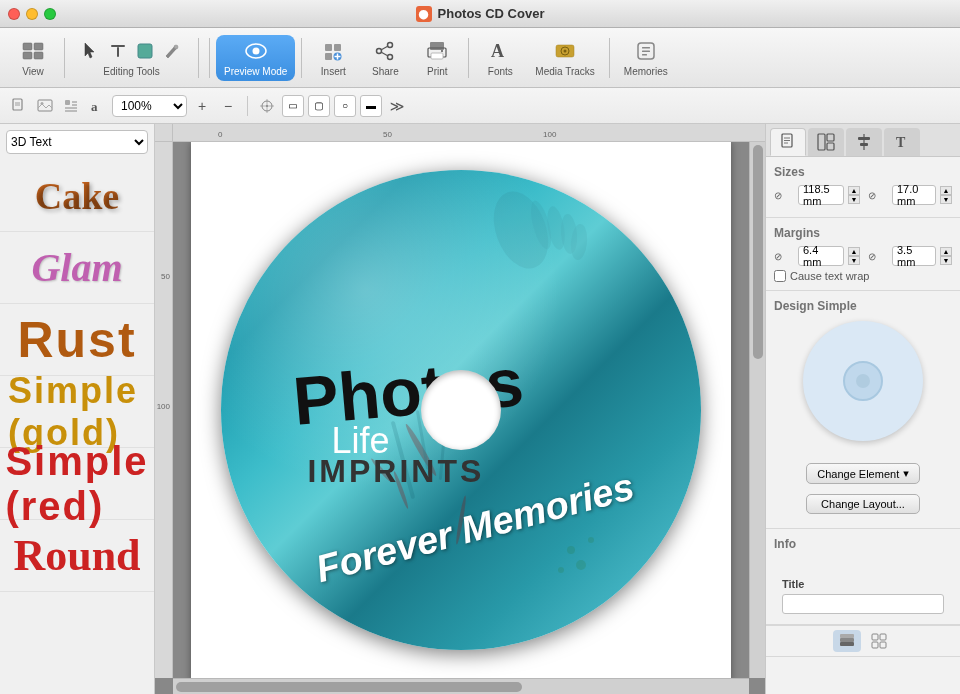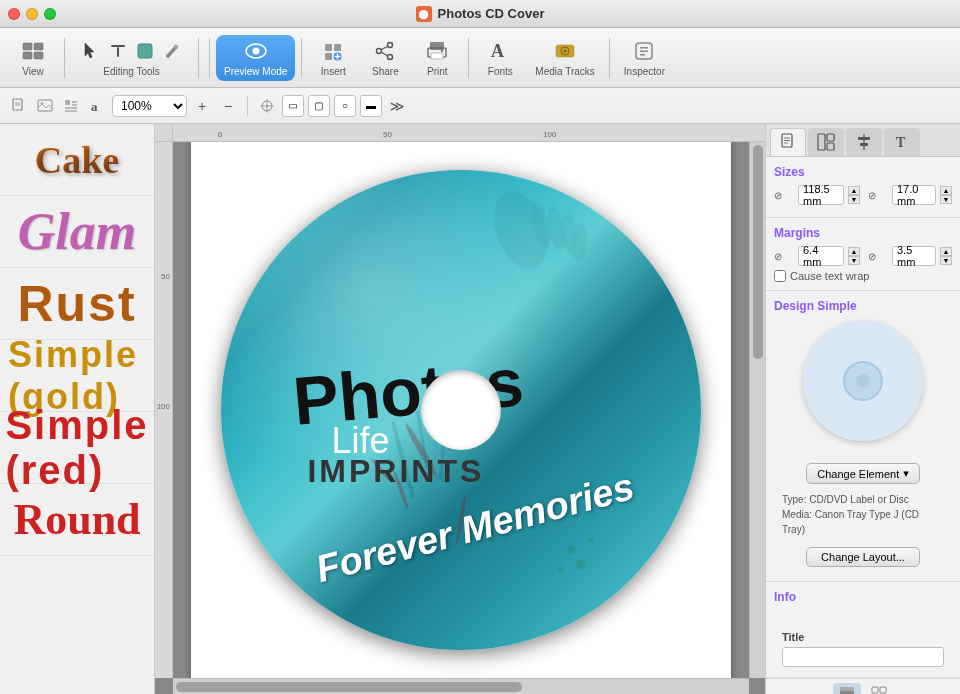--- a/index.html
+++ b/index.html
@@ -64,21 +64,21 @@
     .cd-text-life { position: absolute; top: 52%; left: 18%; font-size: 36px; font-weight: 400; color: white; z-index: 4; margin-left: 24px; }
     .cd-text-imprints { position: absolute; top: 59%; left: 18%; font-size: 32px; font-weight: 900; color: #333; z-index: 4; letter-spacing: 3px; }
     .cd-text-forever { position: absolute; bottom: 12%; left: 20%; font-size: 38px; font-weight: 700; color: white; font-style: italic; z-index: 4; transform: rotate(-15deg); transform-origin: left center; text-shadow: 1px 1px 4px rgba(0,0,0,0.5); }
 
     
     .right-panel { width: 195px; background: #f2f2f2; border-left: 1px solid #c8c8c8; display: flex; flex-direction: column; overflow-y: auto; }
     .inspector-tabs { display: flex; background: #e0e0e0; border-bottom: 1px solid #c8c8c8; padding: 4px 4px 0; gap: 2px; }
     .inspector-tab { width: 36px; height: 28px; display: flex; align-items: center; justify-content: center; border-radius: 4px 4px 0 0; cursor: pointer; background: #d0d0d0; }
     .inspector-tab.active { background: #f2f2f2; border: 1px solid #c8c8c8; border-bottom: 1px solid #f2f2f2; }
     .inspector-section { padding: 8px; border-bottom: 1px solid #d8d8d8; }
-    .inspector-section-title { font-size: 12px; font-weight: 700; color: #8b5cf6; margin-bottom: 6px; }
+    .inspector-section-title { font-size: 12px; font-weight: 700; color: #737373; margin-bottom: 6px; }
     .field-row { display: flex; align-items: center; gap: 4px; margin-bottom: 4px; }
     .field-label { font-size: 10px; color: #666; width: 20px; }
     .field-input { flex: 1; height: 20px; border: 1px solid #c0c0c0; border-radius: 3px; background: white; font-size: 11px; padding: 0 4px; display: flex; align-items: center; }
     .field-stepper { display: flex; flex-direction: column; }
     .stepper-btn { width: 12px; height: 9px; background: #e8e8e8; border: 1px solid #c0c0c0; display: flex; align-items: center; justify-content: center; font-size: 7px; cursor: pointer; }
     .unit-select { width: 100%; height: 22px; border: 1px solid #c0c0c0; border-radius: 4px; background: white; font-size: 11px; padding: 0 4px; margin-bottom: 6px; }
     .checkbox-row { display: flex; align-items: center; gap: 4px; font-size: 11px; color: #555; }
     .checkbox-row input { width: 12px; height: 12px; }
     .design-element-preview { width: 120px; height: 120px; background: #dae8f5; border-radius: 50%; margin: 8px auto; display: flex; align-items: center; justify-content: center; box-shadow: 0 2px 6px rgba(0,0,0,0.2); }
     .de-inner { width: 40px; height: 40px; background: #c0d8ec; border-radius: 50%; border: 2px solid #a8c8e0; display: flex; align-items: center; justify-content: center; }
@@ -90,21 +90,21 @@
     .info-input { margin: 2px 8px; height: 20px; border: 1px solid #c0c0c0; border-radius: 3px; background: white; width: calc(100% - 16px); }
     .layer-tabs { display: flex; justify-content: center; gap: 4px; padding: 4px; border-top: 1px solid #d8d8d8; border-bottom: 1px solid #d8d8d8; }
     .layer-tab { width: 28px; height: 22px; display: flex; align-items: center; justify-content: center; border-radius: 4px; cursor: pointer; }
     .layer-tab.active { background: #c8d8e8; }
 
     
     .cd-overlay { position: absolute; top: 0; left: 0; width: 100%; height: 100%; z-index: 3; opacity: 0.5; }
 
     
     .style-cake { font-size: 38px; font-weight: 900; color: #8B4513; text-shadow: 2px 2px 4px rgba(0,0,0,0.3); background: linear-gradient(to bottom, #d2691e, #8b4513); -webkit-background-clip: text; -webkit-text-fill-color: transparent; font-family: Georgia, serif; }
-    .style-glam { font-size: 52px; font-weight: 700; color: #c060b0; font-style: italic; font-family: Georgia, serif; text-shadow: 1px 1px 2px rgba(0,0,0,0.2); text-align: right; }
+    .style-glam { font-size: 40px; font-weight: 700; color: #c060b0; font-style: italic; font-family: Georgia, serif; text-shadow: 1px 1px 2px rgba(0,0,0,0.2); text-align: right; }
     .style-rust { font-size: 50px; font-weight: 900; color: #b05a10; font-family: Arial Black, sans-serif; letter-spacing: 2px; }
     .style-simple-gold { font-size: 36px; font-weight: 700; color: #c8900a; font-family: Arial, sans-serif; letter-spacing: 2px; }
     .style-simple-red { font-size: 40px; font-weight: 900; color: #cc2222; font-family: Arial Black, sans-serif; letter-spacing: 2px; }
     .style-cold { font-size: 40px; font-weight: 900; color: #4488cc; font-family: Arial Black, sans-serif; text-shadow: 1px 1px 3px rgba(0,50,150,0.4); }
     .style-round { font-size: 44px; font-weight: 700; color: #cc2222; font-family: Georgia, serif; }
   </style>
 </head>
 <body>
 
 <div class="title-bar">
@@ -245,21 +245,21 @@
     <div class="toolbar-icons">
       <div class="toolbar-icon">
         <svg width="22" height="20" viewBox="0 0 22 20">
             <rect x="3" y="2" width="16" height="16" rx="3" fill="none" stroke="#888" stroke-width="1.5"></rect>
             <rect x="7" y="6" width="8" height="1.5" rx="0.5" fill="#888"></rect>
             <rect x="7" y="9.5" width="8" height="1.5" rx="0.5" fill="#888"></rect>
             <rect x="7" y="13" width="5" height="1.5" rx="0.5" fill="#888"></rect>
           </svg>
       </div>
     </div>
-    <span class="toolbar-label">Inspector</span>
+    <span class="toolbar-label">Memories</span>
   </div>
 </div>
 
 <div class="secondary-toolbar">
   <div class="sec-icon">
     <svg width="16" height="16" viewBox="0 0 16 16">
         <rect x="2" y="1" width="9" height="11" rx="1" fill="none" stroke="#888" stroke-width="1.2"></rect>
         <line x1="4" y1="5" x2="9" y2="5" stroke="#888" stroke-width="0.8"></line>
         <line x1="4" y1="7" x2="9" y2="7" stroke="#888" stroke-width="0.8"></line>
       </svg>
@@ -306,20 +306,27 @@
   <div class="shape-btn">▭</div>
   <div class="shape-btn">▢</div>
   <div class="shape-btn">○</div>
   <div class="shape-btn">▬</div>
   <div class="sec-icon">≫</div>
 </div>
 
 <div class="main">
 
   <div class="left-panel">
+    <div class="style-selector">
+      <select class="style-select">
+        <option>3D Text</option>
+        <option>Simple Text</option>
+        <option>Neon</option>
+      </select>
+    </div>
     <div class="text-style-item">
       <span class="style-cake">Cake</span>
     </div>
     <div class="text-style-item">
       <span class="style-glam">Glam</span>
     </div>
     <div class="text-style-item">
       <span class="style-rust">Rust</span>
     </div>
     <div class="text-style-item">
@@ -483,24 +490,20 @@
         <div class="de-inner">
           <div class="de-hole"></div>
         </div>
       </div>
       <div style="display:flex;justify-content:flex-end;margin-top:18px;">
         <button class="change-element-btn">
           <span>Change Element</span>
           <span>▾</span>
         </button>
       </div>
-      <div class="type-info">
-        <div>Type: CD/DVD Label or Disc</div>
-        <div>Media: Canon Tray Type J (CD Tray)</div>
-      </div>
       <div style="display:flex;justify-content:flex-end;">
         <button class="change-layout-btn">
           <span>Change Layout...</span>
         </button>
       </div>
     </div>
 
     <div class="inspector-section">
       <div class="inspector-section-title">Info</div>
       <div class="info-title">Title</div>

